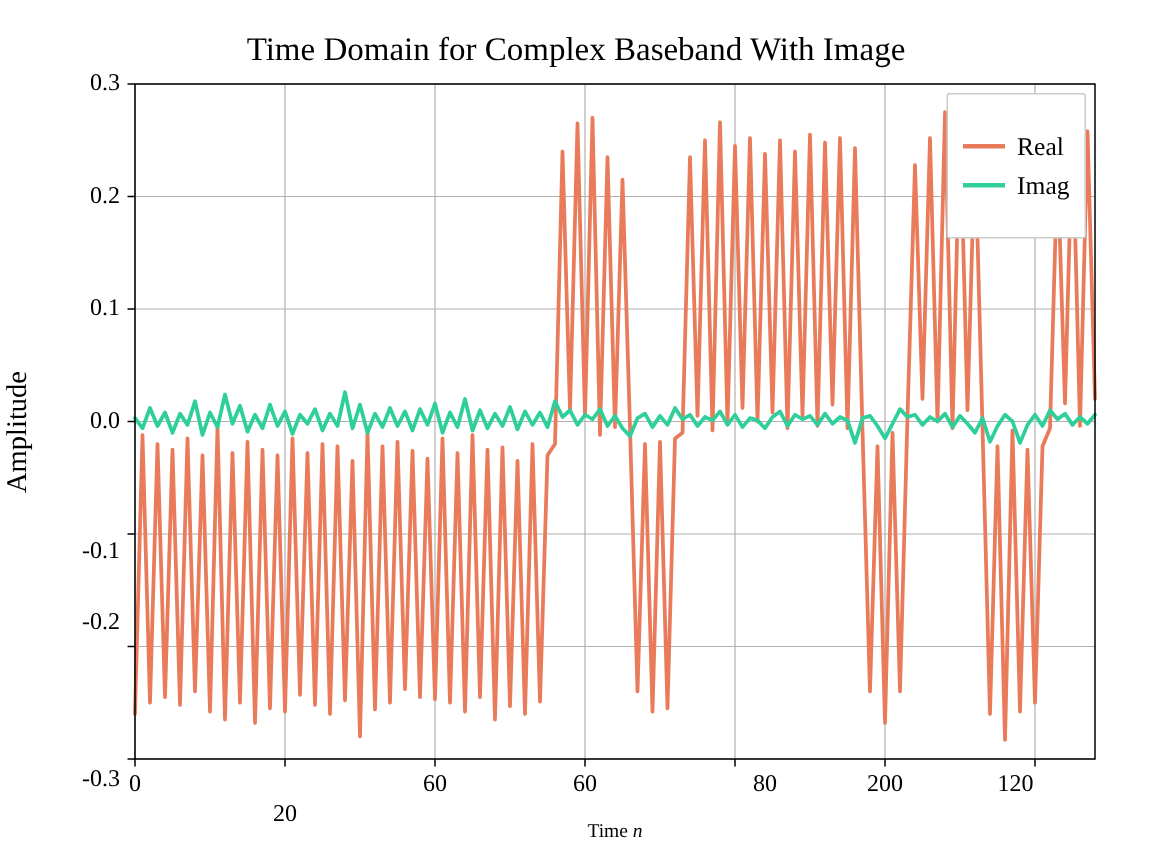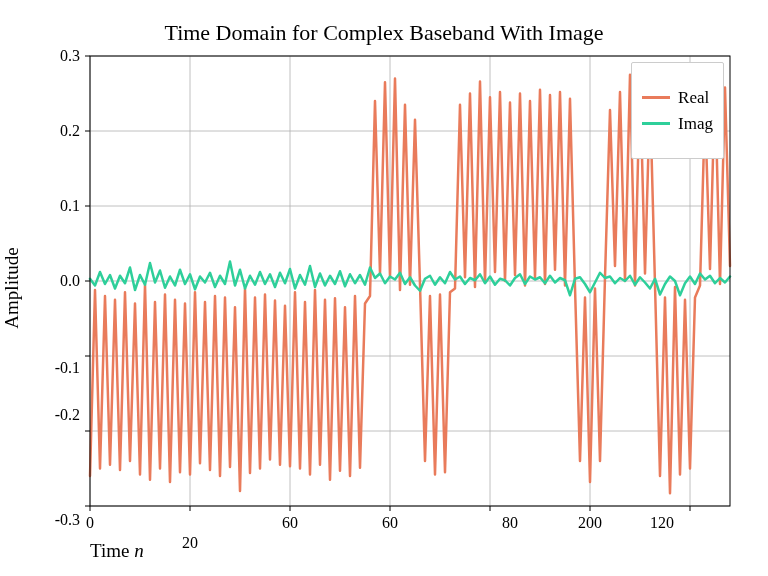--- a/index.html
+++ b/index.html
@@ -32,22 +32,22 @@
     transform: translate(-50%, -50%) rotate(-90deg);
     transform-origin: center;
     font-size: 19px;
     white-space: nowrap;
   }
   .xlabel {
     position: absolute;
     bottom: 14px;
     left: 0;
     width: 100%;
-    text-align: left;
-    font-size: 19px;
+    text-align: center;
+    font-size: 13px;
   }
   .xlabel {
     left: 90px;
     width: 640px;
   }
   .plot-wrap {
     position: absolute;
     left: 90px;
     top: 56px;
     width: 640px;
@@ -133,21 +133,21 @@
         <line x1="0" y1="75" x2="-5" y2="75" stroke="#000000" stroke-width="1"></line>
         <line x1="0" y1="0" x2="-5" y2="0" stroke="#000000" stroke-width="1"></line>
       </svg>
     <div id="ticks-layer">
         <div class="tick-label-x" style="left: 0px; top: 458px;">0</div>
         <div class="tick-label-x" style="left: 100px; top: 458px; margin-top: 20px;">20</div>
         <div class="tick-label-x" style="left: 200px; top: 458px;">60</div>
         <div class="tick-label-x" style="left: 300px; top: 458px; text-align: right;">60</div>
         <div class="tick-label-x" style="left: 400px; top: 458px; margin-left: 20px;">80</div>
         <div class="tick-label-x" style="left: 500px; top: 458px;">200</div>
-        <div class="tick-label-x" style="left: 572px; top: 458px;">120</div>
+        <div class="tick-label-x" style="left: 587px; top: 458px;">120</div>
         <div class="tick-label-y" style="left: -10px; top: 450px; margin-top: 14px;">-0.3</div>
         <div class="tick-label-y" style="left: -10px; top: 359px;">-0.2</div>
         <div class="tick-label-y" style="left: -10px; top: 300px; margin-top: 12px;">-0.1</div>
         <div class="tick-label-y" style="left: -10px; top: 225px; text-align: right;">0.0</div>
         <div class="tick-label-y" style="left: -10px; top: 150px;">0.1</div>
         <div class="tick-label-y" style="left: -10px; top: 75px;">0.2</div>
         <div class="tick-label-y" style="left: -10px; top: 0px;">0.3</div>
       </div>
     <div id="legend" class="legend" style="right: 6px; top: 6px; border-color: rgb(204, 204, 204);">
         <div class="legend-row">

